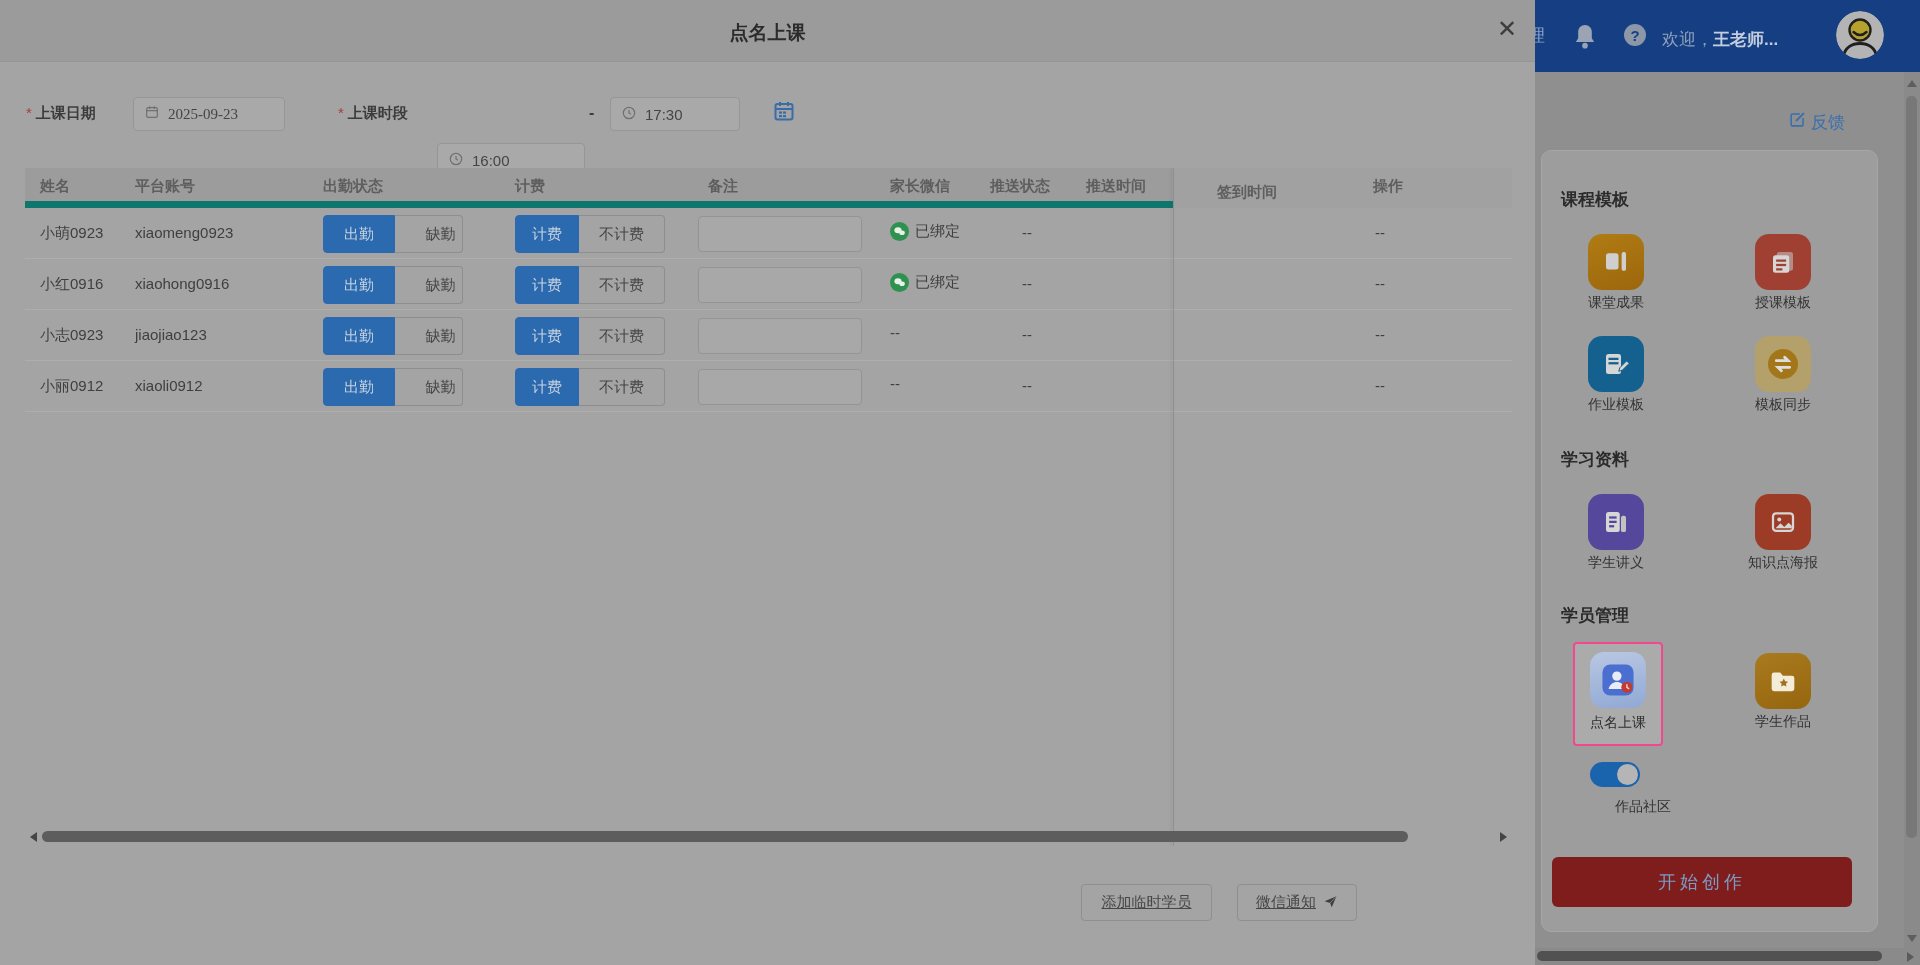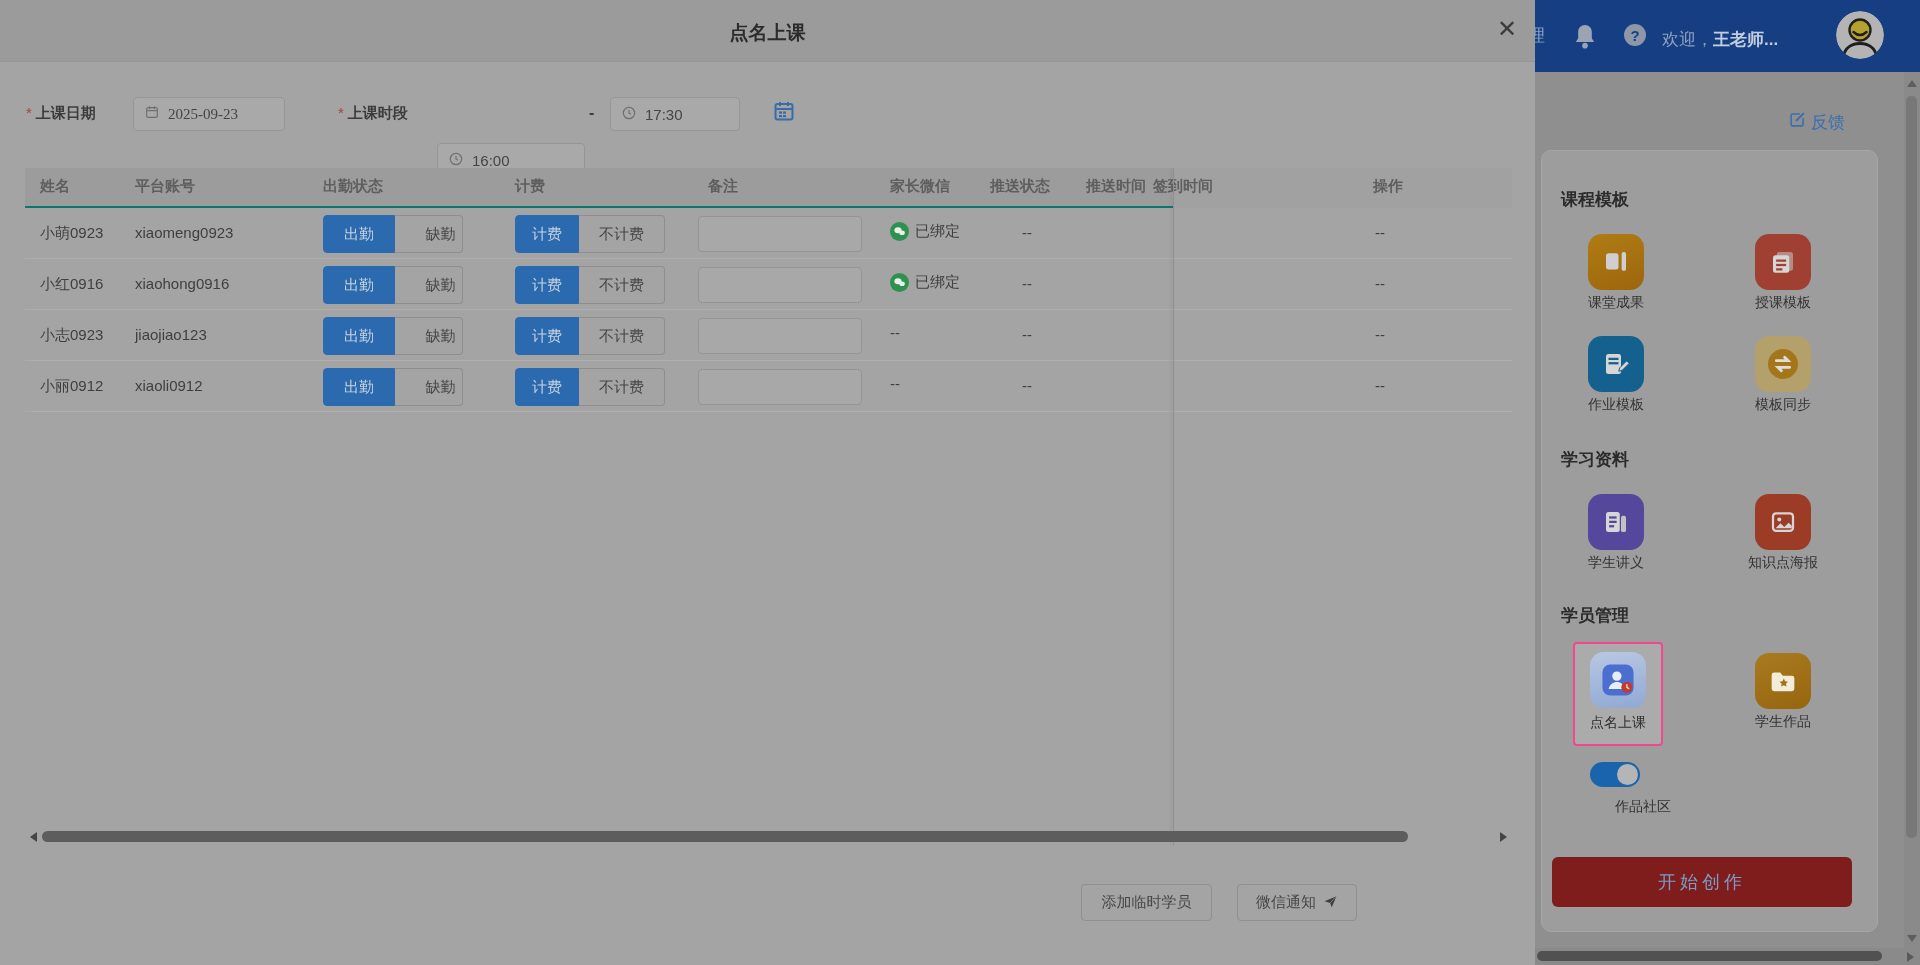--- a/index.html
+++ b/index.html
@@ -59,21 +59,21 @@
   .req { color:#a04040; margin-right:4px; font-weight:normal; }
   .inp { position:absolute; top:97px; height:34px; background:#a9a9a9; border:1px solid #969696;
          border-radius:4px; display:flex; align-items:center; gap:8px; padding:0 10px;
          color:#454545; font-size:15px; }
   .time-dash { position:absolute; left:589px; top:104px; color:#3c3c3c; font-weight:bold; }
   .cal-btn { position:absolute; left:772px; top:99px; width:24px; height:24px; cursor:pointer; }
 
   
   .table { position:absolute; left:25px; top:168px; width:1487px; height:677px; }
   .thead { position:absolute; left:0; top:0; width:1487px; height:40px; background:#9c9c9c;
-           border-bottom:2px solid #0f766e; }
+           border-bottom:7px solid #0f766e; }
   .thead-fixed { position:absolute; left:1148px; top:0; width:339px; height:40px; background:#a1a1a1; }
   .hcell { position:absolute; top:9px; font-size:15px; font-weight:bold; color:#5e5e5e; white-space:nowrap; }
   .tdivider { position:absolute; left:1148px; top:0; width:1px; height:677px; background:#8f8f8f;
               box-shadow:-2px 0 3px rgba(0,0,0,0.10); }
   .trow { position:absolute; left:0; width:1487px; height:51px; border-bottom:1px solid #aeaeae; }
   .cell { position:absolute; top:16px; font-size:15px; color:#3f3f3f; white-space:nowrap; }
   .seg { position:absolute; top:7px; display:flex; height:38px; }
   .seg-on { background:#2c6ab0; border:1px solid #2c6ab0; border-radius:4px 0 0 4px;
             color:#c5d1de; font-size:15px; display:flex; align-items:center; justify-content:center; cursor:pointer; }
   .seg-off { background:transparent; border:1px solid #8e8e8e; border-left:none; border-radius:0 4px 4px 0;
@@ -93,21 +93,21 @@
   .m-hscroll { position:absolute; left:25px; top:828px; width:1487px; height:17px; }
   .m-hthumb { position:absolute; left:17px; top:3px; width:1366px; height:11px; border-radius:6px; background:#5d5d5d; }
   .m-tri-left { width:0; height:0; border-top:5px solid transparent; border-bottom:5px solid transparent;
                 border-right:7px solid #454545; position:absolute; left:5px; top:4px; }
   .m-tri-right { width:0; height:0; border-top:5px solid transparent; border-bottom:5px solid transparent;
                  border-left:7px solid #454545; position:absolute; left:1475px; top:4px; }
 
   
   .ghost-btn { position:absolute; top:884px; height:37px; border:1px solid #8f8f8f; border-radius:4px;
                background:transparent; color:#474747; font-size:15px; display:flex; align-items:center;
-               justify-content:center; gap:7px; cursor:pointer; }
+               justify-content:center; gap:7px; cursor:pointer;text-decoration:underline; }
   .hl-submit { position:absolute; left:1370px; top:869px; width:157px; height:65px; background:#ffffff;
                border:2px solid #f4488e; border-radius:3px; }
   .submit-btn { position:absolute; left:12px; top:12px; width:129px; height:37px; background:#3d9bf5;
                 border-radius:4px; color:#ffffff; font-size:15px; display:flex; align-items:center;
                 justify-content:center; cursor:pointer; }
 </style>
 </head>
 <body>
 
 <div class="stage">
@@ -307,21 +307,21 @@
       <div class="thead">
         <div class="thead-fixed"></div>
         <div class="hcell" style="left:15px;">姓名</div>
         <div class="hcell" style="left:110px;">平台账号</div>
         <div class="hcell" style="left:298px;">出勤状态</div>
         <div class="hcell" style="left:490px;">计费</div>
         <div class="hcell" style="left:683px;">备注</div>
         <div class="hcell" style="left:865px;">家长微信</div>
         <div class="hcell" style="left:965px;">推送状态</div>
         <div class="hcell" style="left:1061px;">推送时间</div>
-        <div class="hcell" style="left:1128px;">签到时间</div>
+        <div class="hcell" style="left:1192px;margin-top:6px;">签到时间</div>
         <div class="hcell" style="left:1348px;">操作</div>
       </div>
 
       <div class="trow" style="top:40px;">
         <div class="cell c-name">小萌0923</div>
         <div class="cell c-acct">xiaomeng0923</div>
         <div class="seg seg-att">
           <div class="seg-on">出勤</div>
           <div class="seg-off">缺勤</div>
         </div>

